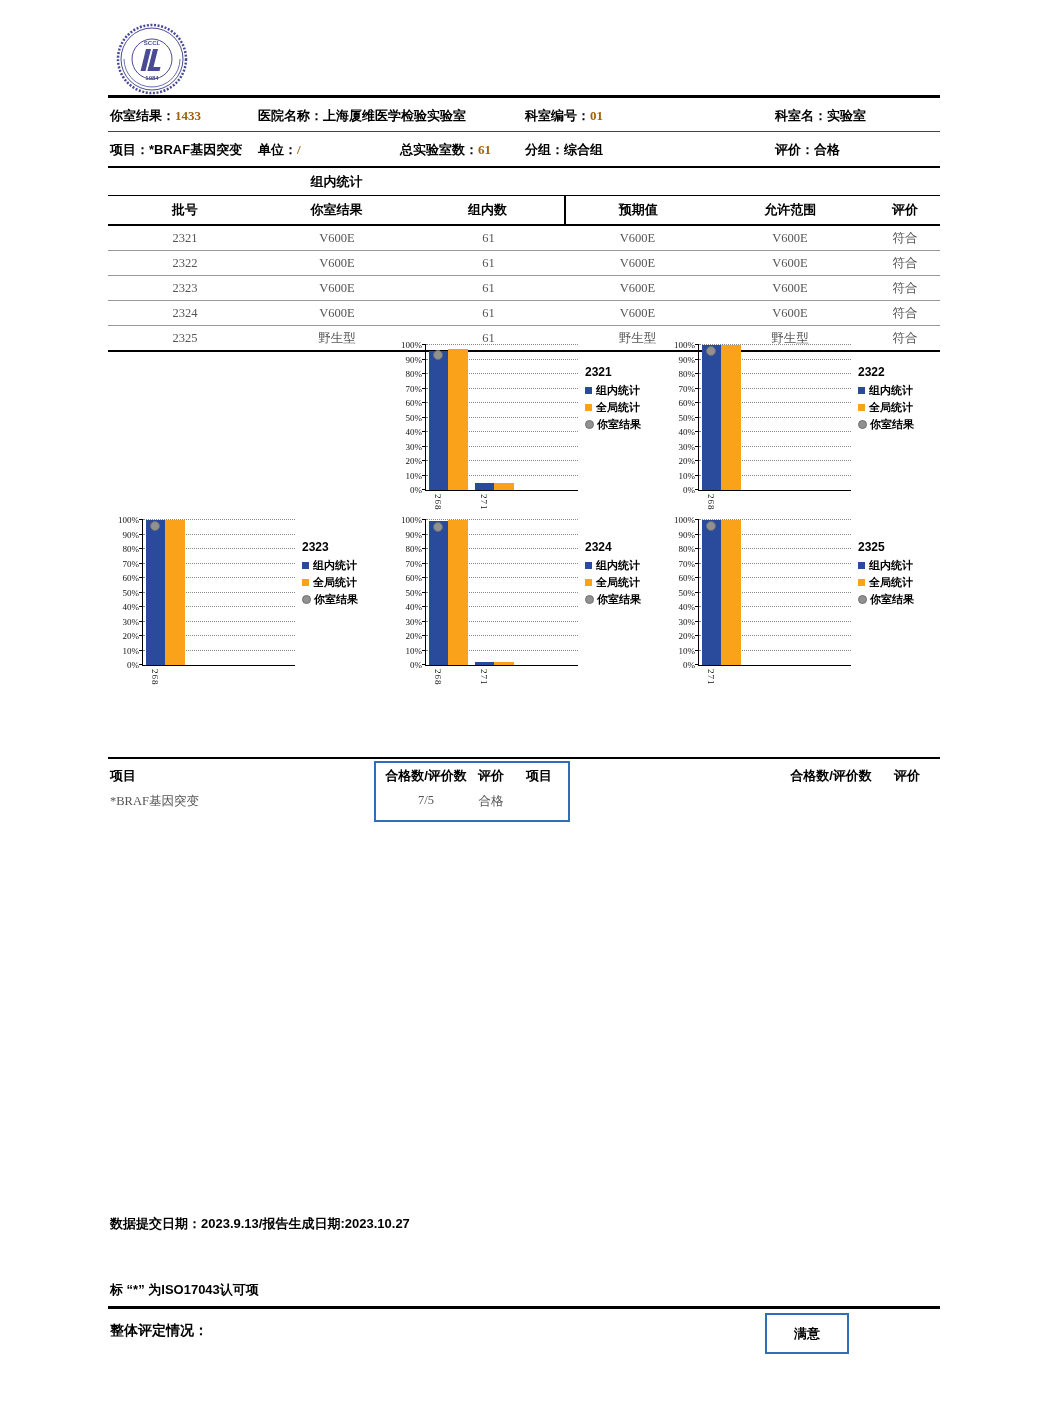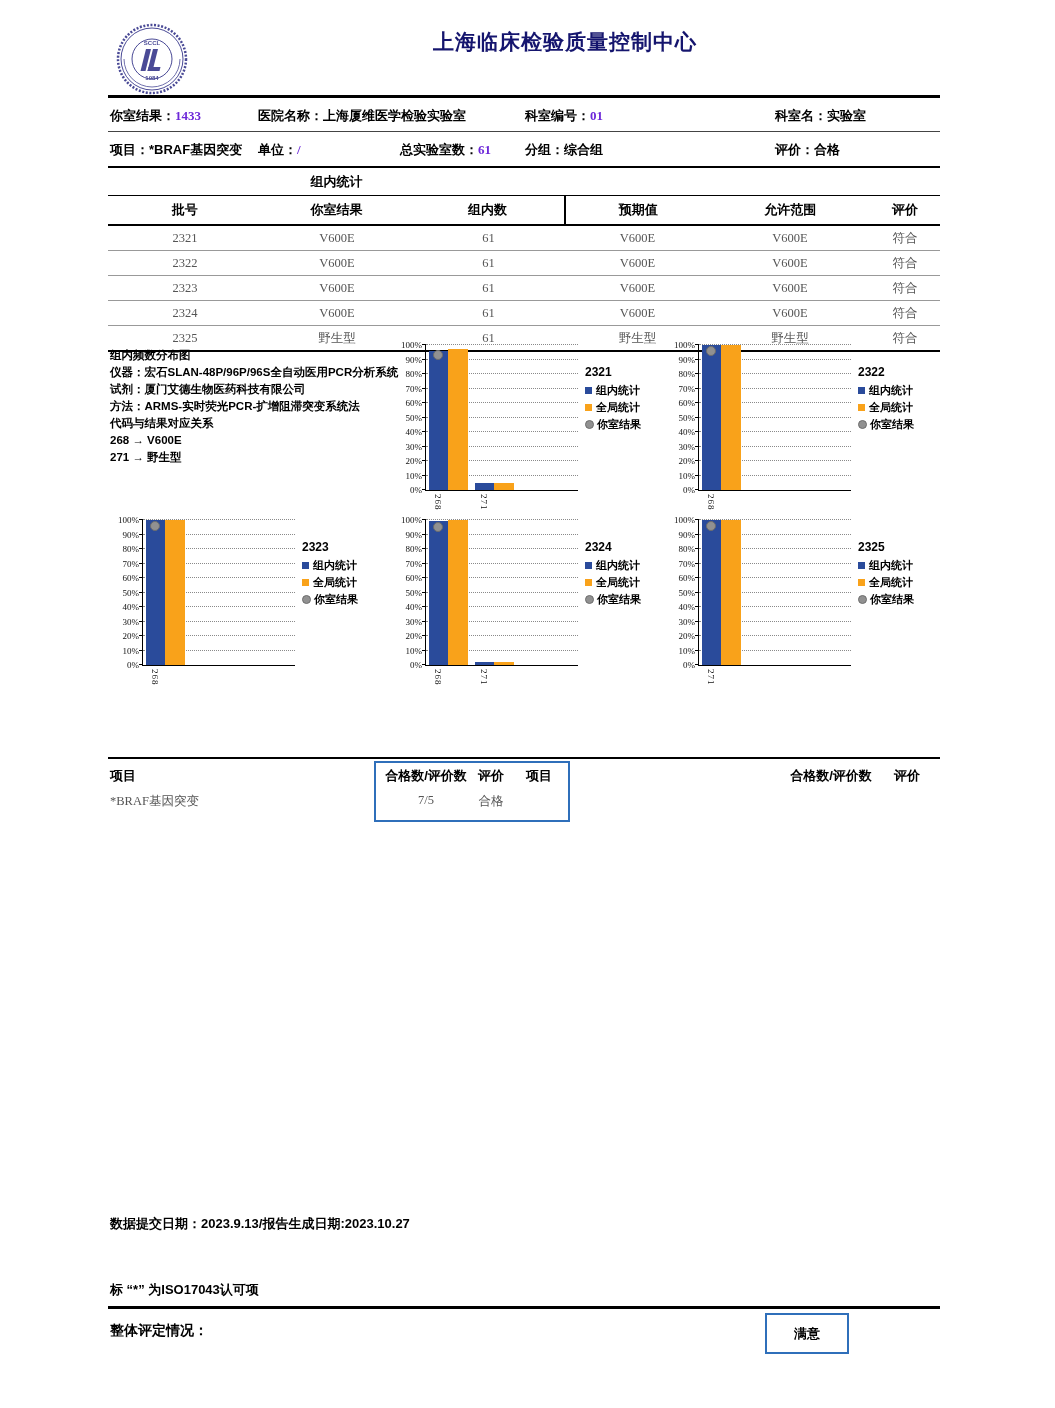--- a/index.html
+++ b/index.html
@@ -14,21 +14,21 @@
   .gray{color:#555;}
   .hline{position:absolute; left:108px; width:832px; background:#000;}
   .thin{background:#444; height:1px;}
   
   .org-title{left:300px; top:28px; width:530px; text-align:center; font-size:21px; color:#15156e; letter-spacing:1px;}
   .report-box{left:375px; top:57px; width:380px; height:31px; border:2px solid #2f6fba; display:flex; align-items:center; justify-content:center;}
   .report-box span{font-size:15px; color:#15156e; font-weight:bold; white-space:nowrap;}
   
   .inf{font-size:13px; white-space:nowrap;}
   .inf .lab{font-weight:bold;}
-  .inf .val{font-family:"Liberation Serif","DejaVu Serif",serif; font-weight:bold; color:#6d28d9;}
+  .inf .val{font-family:"Liberation Serif","DejaVu Serif",serif; font-weight:bold; color:#a16207;}
   
   .rtable{position:absolute; left:108px; top:166px; width:832px; border-top:2px solid #000; font-size:13px;}
   .rt-group{display:flex; height:27px; align-items:center; border-bottom:1px solid #000;}
   .rt-group .g1{width:457px; text-align:center; font-weight:bold;}
   .rt-group .g2{flex:1; text-align:center; font-weight:bold; align-self:stretch; display:flex; align-items:center; justify-content:center; border-left:2px solid #000;}
   .rt-cols{display:flex; height:28px; align-items:center; border-bottom:2px solid #000; font-weight:bold;}
   .rt-row{display:flex; height:24px; align-items:center; border-bottom:1px solid #999;
           font-family:"Liberation Serif","DejaVu Serif",serif; color:#555; font-size:12.5px;}
   .rt-row:last-child{border-bottom:2px solid #000;}
   .c1{width:154px;text-align:center;} .c2{width:150px;text-align:center;}
@@ -78,21 +78,20 @@
       <g transform="translate(40,39) skewX(-14)">
         <rect x="-9" y="-12" width="5" height="22" fill="#4a4a96"></rect>
         <rect x="-2" y="-12" width="5" height="22" fill="#4a4a96"></rect>
         <rect x="-2" y="6" width="12" height="4" fill="#4a4a96"></rect>
       </g>
       <text x="40" y="58" text-anchor="middle" font-size="6" fill="#4a4a96" font-weight="bold">1984</text>
       <path d="M 12 37 a 28 28 0 0 0 56 0" fill="none" stroke="#4a4a96" stroke-width="0.8"></path>
     </svg>
   </div>
 
-  <div class="abs org-title b">上海临床检验质量控制中心</div>
 
   <div class="hline" style="top:95px;height:3px;"></div>
 
   <div class="abs inf" style="left:110px;top:107px;">
     <span class="lab">你室结果：</span><span class="val">1433</span>
   </div>
   <div class="abs inf" style="left:258px;top:107px;">
     <span class="lab">医院名称：</span><span class="lab">上海厦维医学检验实验室</span>
   </div>
   <div class="abs inf" style="left:525px;top:107px;">
@@ -167,29 +166,20 @@
     <div class="rt-row">
       <div class="c1">2325</div>
       <div class="c2">野生型</div>
       <div class="c3">61</div>
       <div class="c4">野生型</div>
       <div class="c5">野生型</div>
       <div class="c6">符合</div>
     </div>
   </div>
 
-  <div class="abs method">
-    <div>组内频数分布图</div>
-    <div>仪器：宏石SLAN-48P/96P/96S全自动医用PCR分析系统</div>
-    <div>试剂：厦门艾德生物医药科技有限公司</div>
-    <div>方法：ARMS-实时荧光PCR-扩增阻滞突变系统法</div>
-    <div>代码与结果对应关系</div>
-    <div>268 → V600E</div>
-    <div>271 → 野生型</div>
-  </div>
 
   <div class="chart-slot" style="left:395px;top:345px;">
       <div class="yaxis">
         <span class="ylab" style="bottom: 0%;">0%</span>
         <span class="ylab" style="bottom: 10%;">10%</span>
         <span class="ylab" style="bottom: 20%;">20%</span>
         <span class="ylab" style="bottom: 30%;">30%</span>
         <span class="ylab" style="bottom: 40%;">40%</span>
         <span class="ylab" style="bottom: 50%;">50%</span>
         <span class="ylab" style="bottom: 60%;">60%</span>

